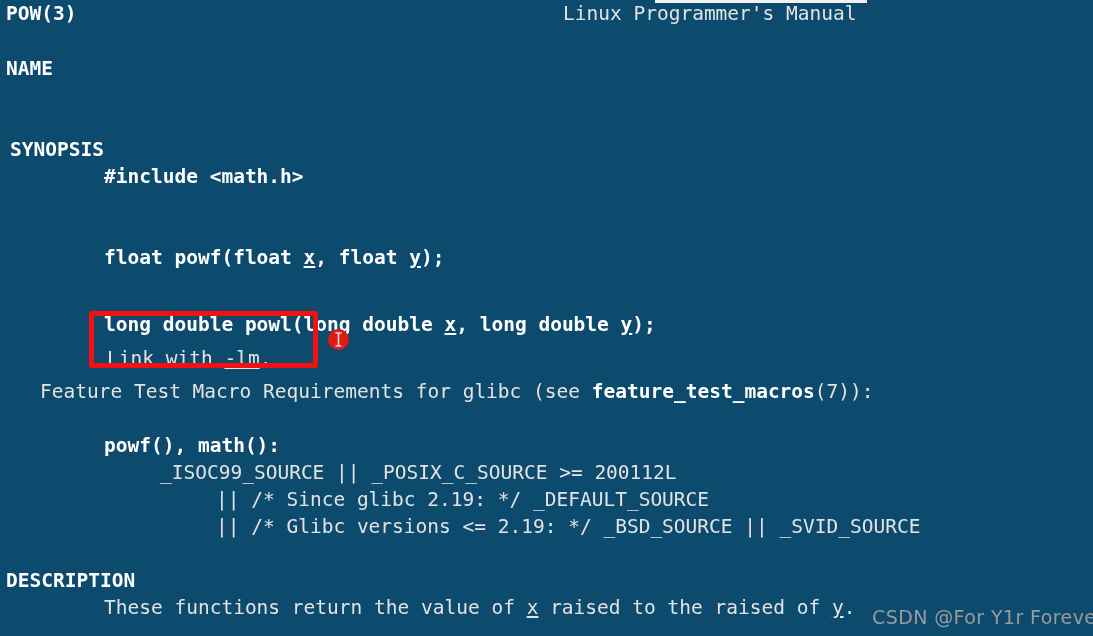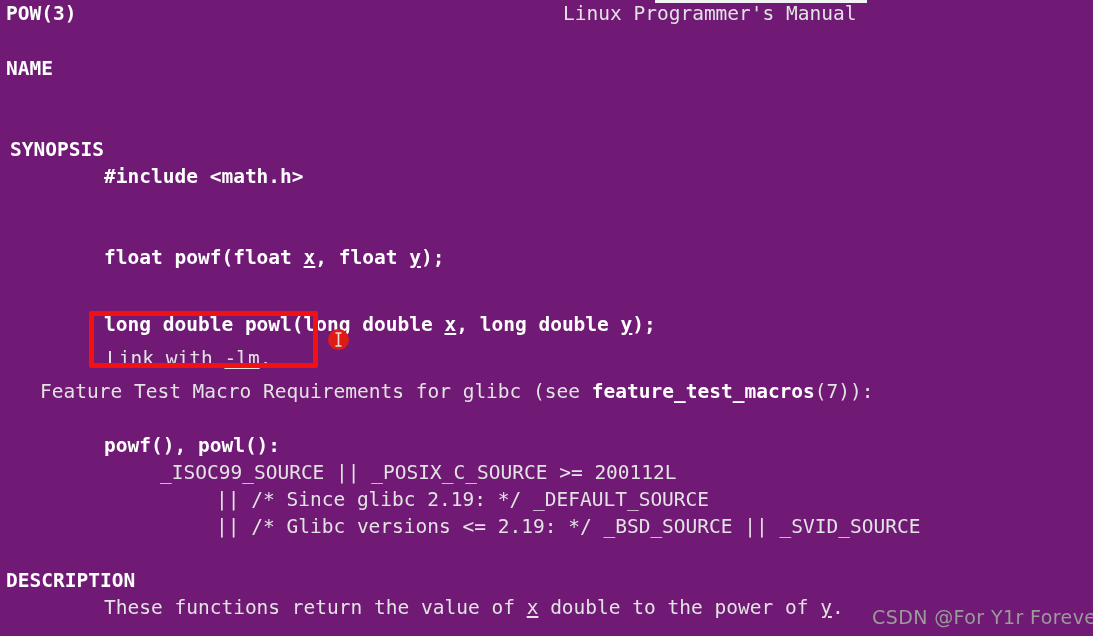--- a/index.html
+++ b/index.html
@@ -12,21 +12,21 @@
     height: 636px;
     overflow: hidden;
     position: relative;
     font-family: "DejaVu Sans Mono", "Liberation Mono", monospace;
   }
 
   
   #terminal {
     position: absolute;
     inset: 0;
-    background: #701a75;
+    background: #0c4a6e;
     color: #e8e8e8;
     font-family: "DejaVu Sans Mono", "Liberation Mono", monospace;
     font-size: 19.5px;
     line-height: 27.2px;
     letter-spacing: 0px;
     white-space: pre;
   }
 
   .line {
     position: absolute;
@@ -128,30 +128,30 @@
   <div class="line bold" style="left:104px; top:247px;text-align:right;"><span>float powf(float </span><span class="ital">x</span><span>, float </span><span class="ital">y</span><span>);</span></div>
 
   <div class="line bold" style="left:104px; top:274px;margin-top:40px;"><span>long double powl(long double </span><span class="ital">x</span><span>, long double </span><span class="ital">y</span><span>);</span></div>
 
   
   <div class="line" style="left:107px; top:348px;text-align:center;"><span>Link with </span><span class="ital">-lm</span><span>.</span></div>
 
   
   <div class="line" style="left:40px; top:381px;"><span>Feature Test Macro Requirements for glibc (see </span><span class="bold">feature_test_macros</span><span>(7)):</span></div>
 
-  <div class="line bold" style="left:104px; top:435px;">powf(), powl():</div>
+  <div class="line bold" style="left:104px; top:435px;">powf(), math():</div>
 
   <div class="line" style="left:160px; top:462px;">_ISOC99_SOURCE || _POSIX_C_SOURCE &gt;= 200112L</div>
   <div class="line" style="left:216px; top:489px;">|| /* Since glibc 2.19: */ _DEFAULT_SOURCE</div>
   <div class="line" style="left:216px; top:516px;">|| /* Glibc versions &lt;= 2.19: */ _BSD_SOURCE || _SVID_SOURCE</div>
 
   
   <div class="line bold" style="left:6px; top:570px;">DESCRIPTION</div>
 
-  <div class="line" style="left:104px; top:597px;"><span>These functions return the value of </span><span class="ital">x</span><span> double to the power of </span><span class="ital">y</span><span>.</span></div>
+  <div class="line" style="left:104px; top:597px;"><span>These functions return the value of </span><span class="ital">x</span><span> raised to the raised of </span><span class="ital">y</span><span>.</span></div>
 
   
   <div id="annot-box"></div>
 
   
   <div id="cursor-badge">
     <svg width="9" height="15" viewBox="0 0 9 15">
       <path d="M1.5 1 H7.5 M4.5 1 V14 M1.5 14 H7.5" stroke="#f0dede" stroke-width="1.6" fill="none" stroke-linecap="butt"></path>
     </svg>
   </div>

